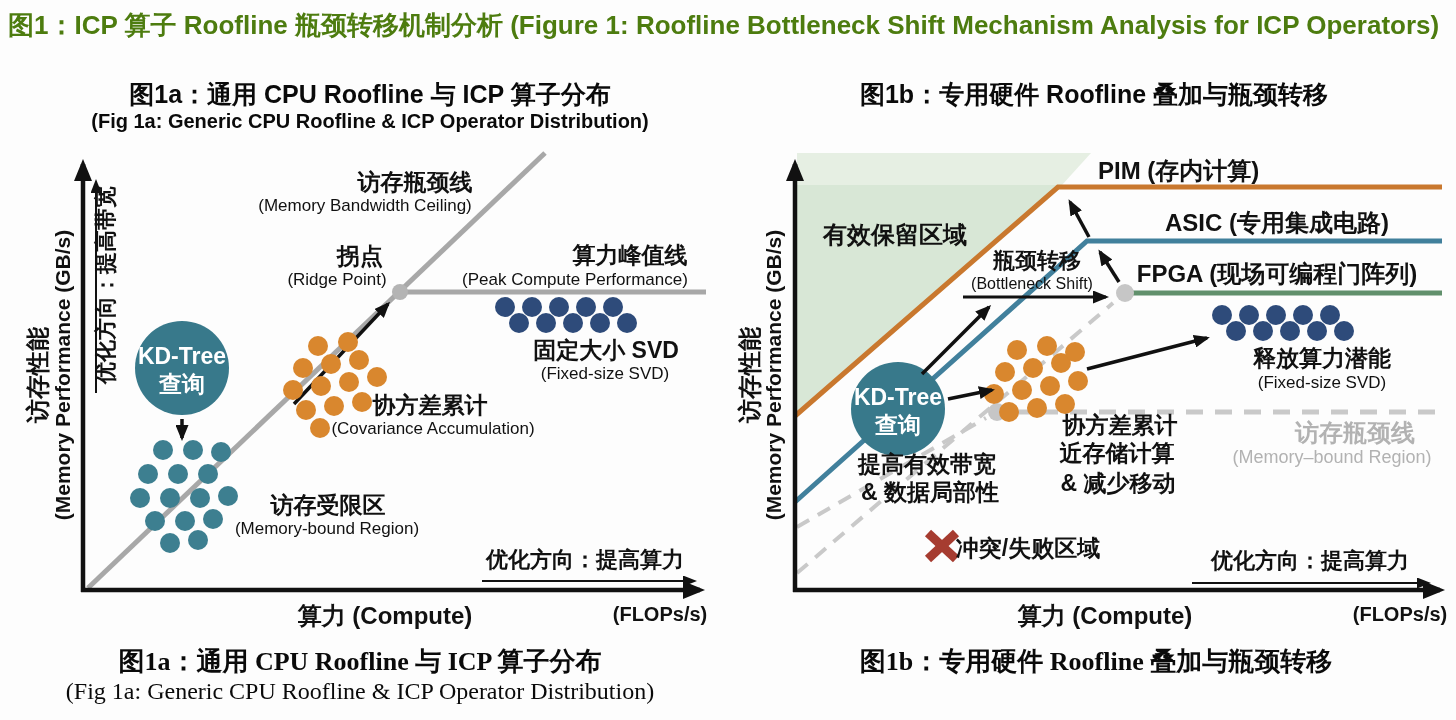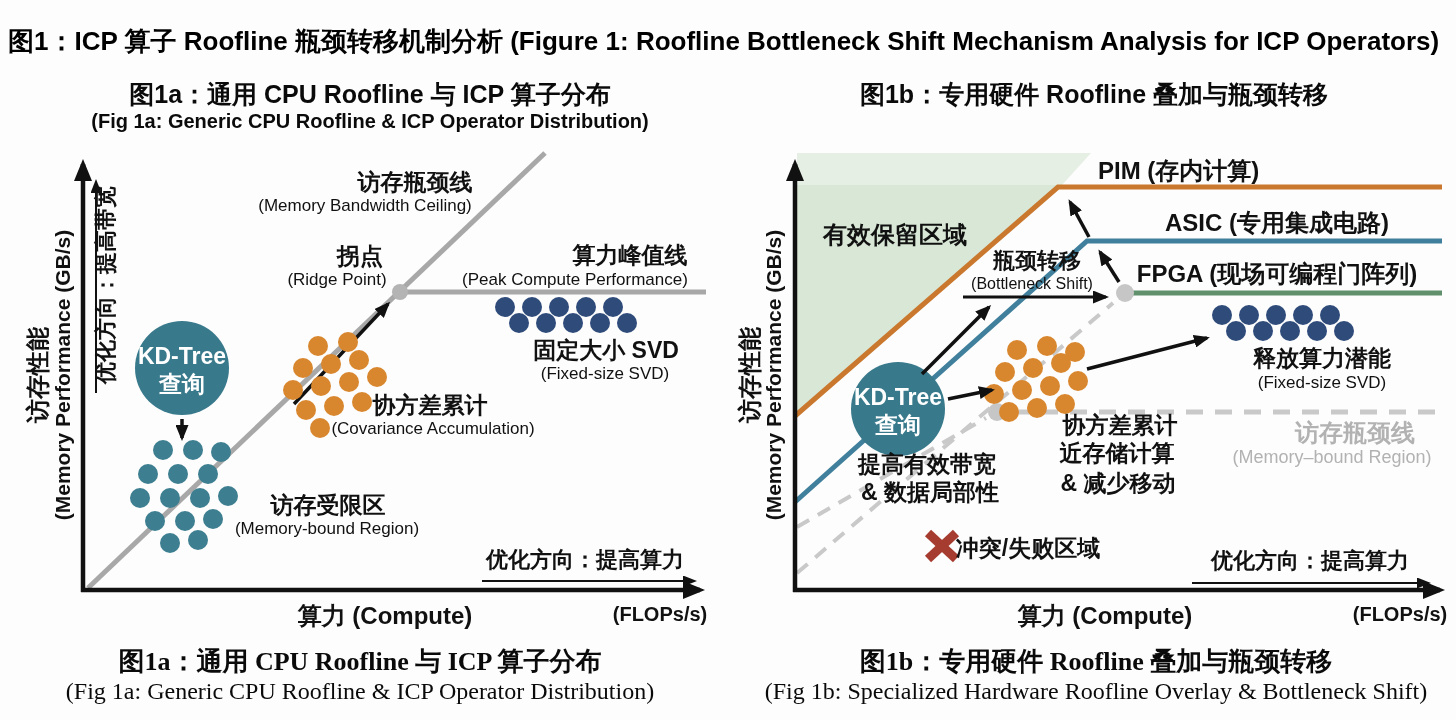--- a/index.html
+++ b/index.html
@@ -1,19 +1,19 @@
 <!DOCTYPE html>
 <html><head>
 <meta charset="utf-8">
 <style>
   html,body{margin:0;padding:0;background:#ffffff;}
   .fig{position:relative;width:1456px;height:720px;background:#fdfdfd;overflow:hidden;
        font-family:"Liberation Sans","DejaVu Sans",sans-serif;}
   .abs{position:absolute;}
-  .main-title{left:8px;top:24px;width:1446px;font-size:26px;font-weight:bold;color:#000000;
+  .main-title{left:8px;top:8px;width:1446px;font-size:26px;font-weight:bold;color:#4d7c0f;
               white-space:nowrap;letter-spacing:0px;}
   .ptitle{text-align:center;color:#0a0a0a;}
   .ptitle .l1{font-size:25px;font-weight:bold;line-height:29px;}
   .ptitle .l2{font-size:20px;font-weight:bold;line-height:25px;}
   .ptitle-a{left:30px;top:80px;width:680px;}
   .ptitle-b{left:736px;top:80px;width:716px;}
   .caption{text-align:center;color:#0a0a0a;font-family:"Liberation Serif","DejaVu Serif",serif;}
   .caption .l1{font-size:26px;font-weight:bold;line-height:31px;}
   .caption .l2{font-size:24px;font-weight:normal;line-height:29px;}
   .caption-a{left:20px;top:646px;width:680px;}
@@ -245,16 +245,15 @@
     </g>
   </svg>
 
   <div class="abs caption caption-a">
     <div class="l1">图1a：通用 CPU Roofline 与 ICP 算子分布</div>
     <div class="l2">(Fig 1a: Generic CPU Roofline &amp; ICP Operator Distribution)</div>
   </div>
 
   <div class="abs caption caption-b">
     <div class="l1">图1b：专用硬件 Roofline 叠加与瓶颈转移</div>
-    <div class="l2">(Fig 1b: Specialized Hardware Roofline Overlay &amp; Bottleneck Shift)</div>
   </div>
 
 </div>
 
 </body></html>

